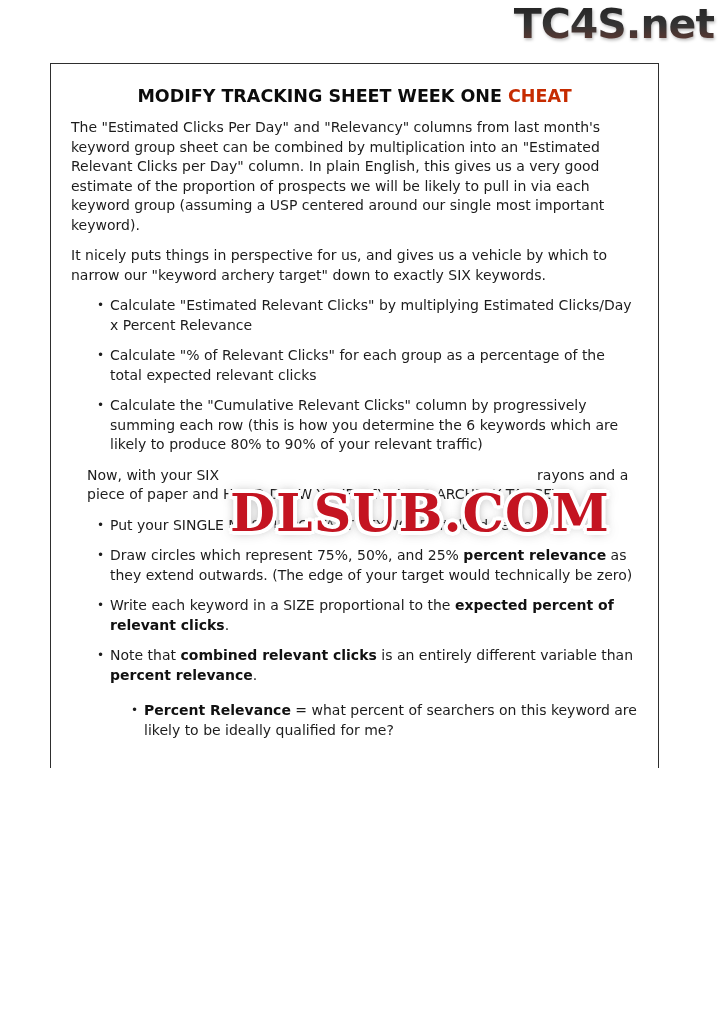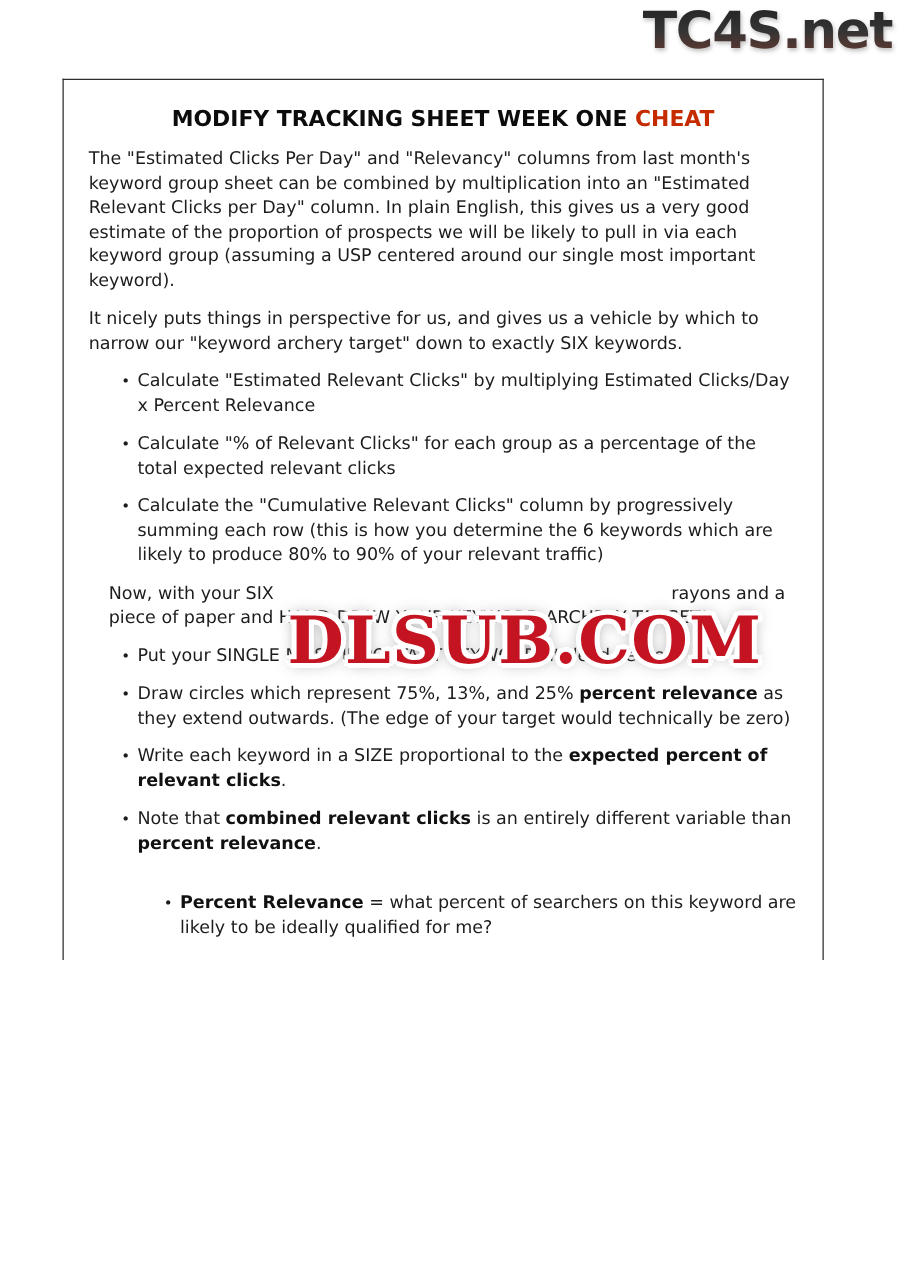--- a/index.html
+++ b/index.html
@@ -34,21 +34,21 @@
   b { font-weight:bold; color:#111;text-align:center; }
 
   
   .blist { list-style:none; margin:11px 0 0 0; padding:0 0 0 26px; }
   .blist li { position:relative; padding-left:13px; }
   .blist li + li { margin-top:11px; }
   .blist li::before {
     content:"\2022"; position:absolute; left:0; top:0;
     font-size:12px; line-height:19.5px; color:#1c1c1c;
   }
-  .blist.nested { margin-top:28px; padding-left:60px; }
+  .blist.nested { margin-top:16px; padding-left:60px; }
 
   
   .target-para .tline { display:block;margin-left:16px; }
   .wm-gap { display:inline-block; width:318px; height:1px; }
 
   
   .watermark {
     position:absolute; left:230px; top:482px;
     font-family:"DejaVu Serif", serif; font-weight:bold;
     font-size:52px; letter-spacing:1px; color:#c41421;
@@ -91,21 +91,21 @@
       <li><span>Calculate the "Cumulative Relevant Clicks" column by progressively summing each row (this is how you determine the 6 keywords which are likely to produce 80% to 90% of your relevant traffic)</span></li>
     </ul>
 
     <p class="target-para">
       <span class="tline"><span>Now, with your SIX</span><span class="wm-gap"></span><span>rayons and a</span></span>
       <span class="tline">piece of paper and HAND-DRAW YOUR KEYWORD ARCHERY TARGET!</span>
     </p>
 
     <ul class="blist">
       <li><span>Put your SINGLE MOST IMPORTANT KEYWORD at dead center</span></li>
-      <li><span>Draw circles which represent 75%, 13%, and 25% </span><b>percent relevance</b><span> as they extend outwards.  (The edge of your target would technically be zero)</span></li>
+      <li><span>Draw circles which represent 75%, 50%, and 25% </span><b>percent relevance</b><span> as they extend outwards.  (The edge of your target would technically be zero)</span></li>
       <li><span>Write each keyword in a SIZE proportional to the </span><b>expected percent of relevant clicks</b><span>.</span></li>
       <li><span>Note that </span><b>combined relevant clicks</b><span> is an entirely different variable than </span><b>percent relevance</b><span>.</span></li>
     </ul>
 
     <ul class="blist nested">
       <li><b>Percent Relevance</b><span> = what percent of searchers on this keyword are likely to be ideally qualified for me?</span></li>
     </ul>
 
   </div>
 

